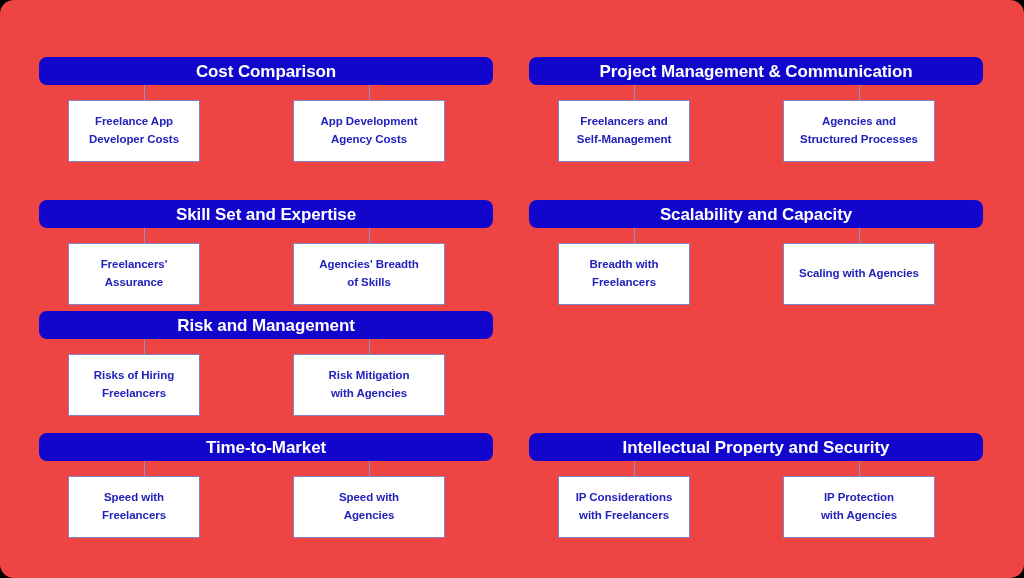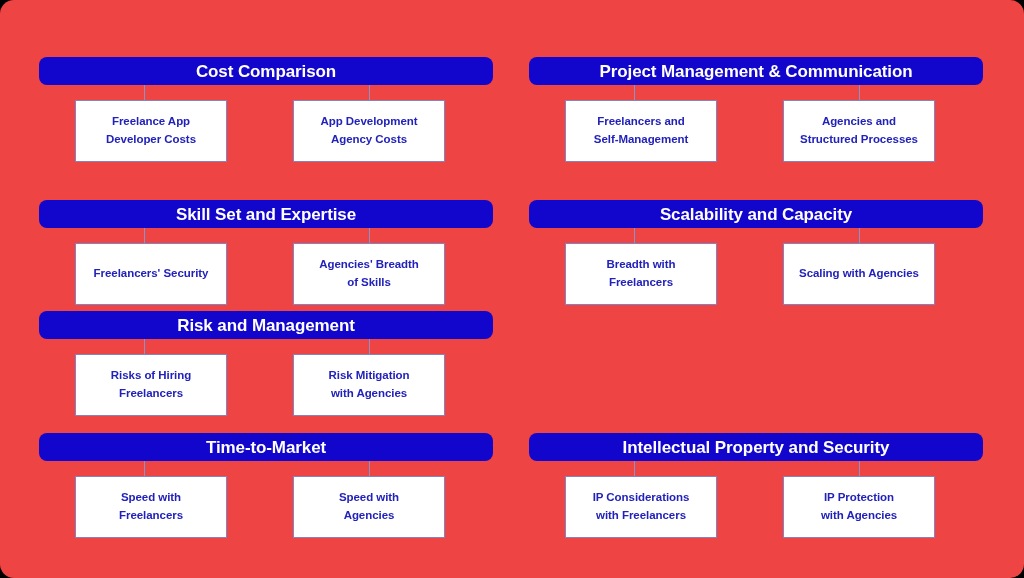--- a/index.html
+++ b/index.html
@@ -86,21 +86,21 @@
     top: 43px;
     height: 62px;
     border: 1px solid #8283c2;
     background: #ffffff;
     box-sizing: border-box;
     display: flex;
     align-items: center;
     justify-content: center;
     padding: 2px 6px;
   }
-  .leaf-box.b-left  { left: 36px;  width: 152px; }
+  .leaf-box.b-left  { left: 29px;  width: 132px; }
   .leaf-box.b-right { left: 254px; width: 152px; justify-content: center; }
 
   .leaf-label {
     color: #2222bb;
     font-size: 11.5px;
     font-weight: bold;
     line-height: 1.55;
     text-align: center;
     letter-spacing: -0.05px;
     white-space: pre-line;
@@ -130,21 +130,21 @@
         </div>
       </div>
 
       <div class="section r1">
         <div class="header-bar">
           <span class="header-title">Skill Set and Expertise</span>
         </div>
         <div class="connector c-left"></div>
         <div class="connector c-right"></div>
         <div class="leaf-box b-left">
-          <span class="leaf-label">Freelancers' Security</span>
+          <span class="leaf-label">Freelancers' Assurance</span>
         </div>
         <div class="leaf-box b-right">
           <span class="leaf-label">Agencies' Breadth
 of Skills</span>
         </div>
       </div>
 
       <div class="section r2">
         <div class="header-bar">
           <span class="header-title">Risk and Management</span>

